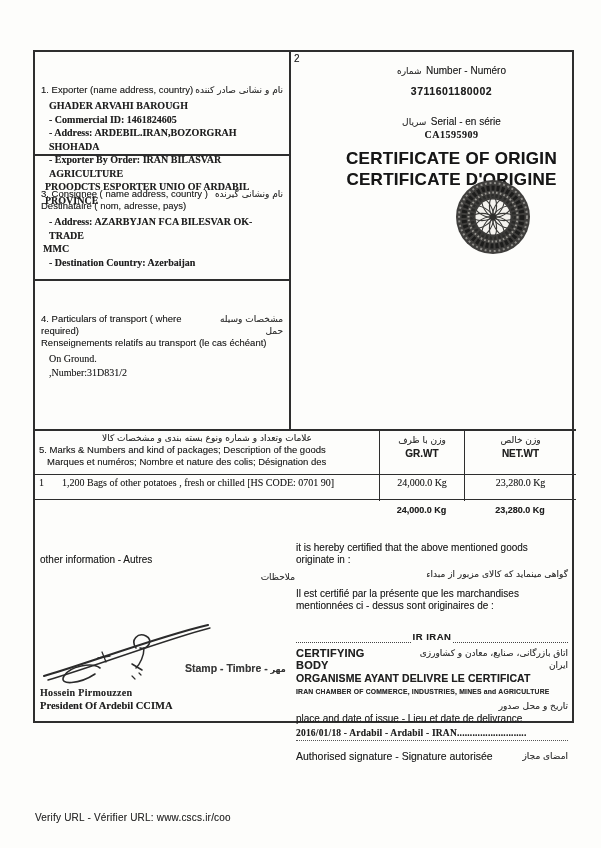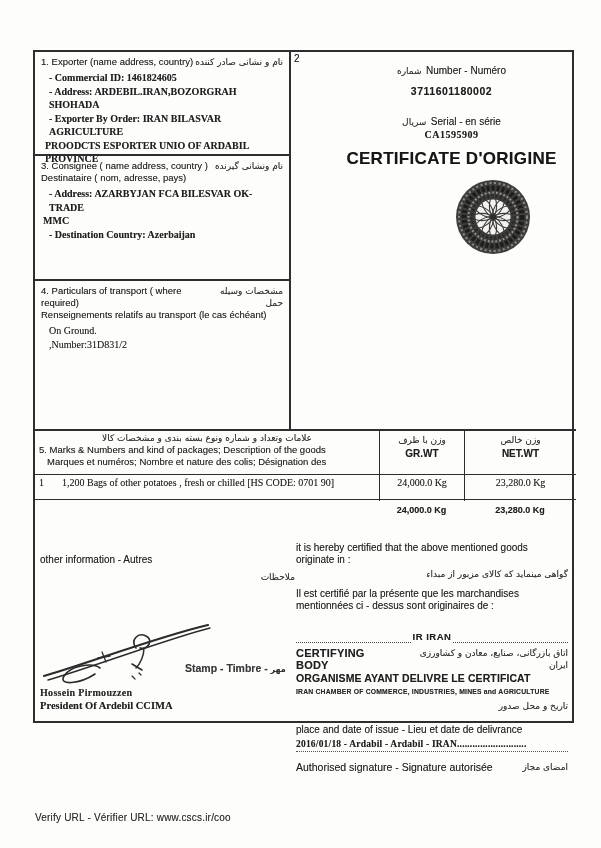--- a/index.html
+++ b/index.html
@@ -23,21 +23,21 @@
   
   .box-left { position:absolute; left:0; width:254px; padding:4px 6px; }
   .box-exporter { top:0; height:102px; }
   .box-consignee { top:102px; height:145px; border-top:2px solid #2e2e2e; }
   .box-transport { top:227px; height:150px; border-top:2px solid #2e2e2e; }
   .box-number {
     position:absolute; left:254px; top:0; width:287px; height:377px;
     border-left:2px solid #2e2e2e;
   }
   .lbl { font-size:9.5px; line-height:12px; }
-  .lbl-row { display:flex; justify-content:space-between; align-items:flex-start; }
+  .lbl-row { display:flex; justify-content:space-between; align-items:flex-start;margin-top:28px; }
   .fa { font-family:"DejaVu Sans", sans-serif; direction:rtl; font-size:9px; color:#333; }
   .vals { margin:3px 0 0 8px; font-family:"Liberation Serif", serif; font-weight:bold; font-size:10px; line-height:13.5px; }
   
   .cellno { position:absolute; left:3px; top:1px; font-size:10px; }
   .nb-center { text-align:center; font-size:10px; }
   .nb-row { position:absolute; left:18px; width:100%; text-align:center; }
   .nb-num { font-weight:bold; font-size:10.5px; letter-spacing:.5px; }
   .nb-serial { font-family:"Liberation Serif", serif; font-size:10px; font-weight:bold; letter-spacing:.5px; }
   .title { font-size:17px; font-weight:bold; letter-spacing:.3px; line-height:21px; text-align:center; color:#161616; }
   
@@ -83,20 +83,21 @@
 
 <div class="page">
   <div class="doc">
 
     <div class="box-left box-exporter">
       <div class="lbl lbl-row">
         <span>1. Exporter (name address, country)</span>
         <span class="fa">نام و نشانی صادر کننده</span>
       </div>
       <div class="vals">
+        <div>GHADER ARVAHI BAROUGH</div>
         <div>- Commercial ID: 1461824605</div>
         <div>- Address: ARDEBIL.IRAN,BOZORGRAH SHOHADA</div>
         <div>- Exporter By Order: IRAN BILASVAR AGRICULTURE</div>
         <div style="margin-left:-4px">PROODCTS ESPORTER UNIO OF ARDABIL PROVINCE</div>
       </div>
     </div>
 
     <div class="box-left box-consignee">
       <div class="lbl lbl-row">
         <span>3. Consignee ( name address, country )</span>
@@ -128,20 +129,21 @@
         <span class="fa" style="display:inline">شماره</span>
         <span class="nb-center">Number - Numéro</span>
       </div>
       <div class="nb-row nb-num" style="top:33px">3711601180002</div>
       <div class="nb-row" style="top:59px">
         <span class="fa" style="display:inline">سریال</span>
         <span class="nb-center">Serial - en série</span>
       </div>
       <div class="nb-row nb-serial" style="top:77px">CA1595909</div>
       <div class="nb-row title" style="top:96px">
+        <div>CERTIFICATE OF ORIGIN</div>
         <div>CERTIFICATE D'ORIGINE</div>
       </div>
       <svg class="abs" style="left:162px; top:125px" width="80" height="80" viewBox="0 0 80 80">
         <circle cx="40" cy="40" r="37" fill="#3f3e3c"></circle>
         <circle cx="40" cy="40" r="34" fill="none" stroke="#8d8c88" stroke-width="2" stroke-dasharray="2 2.6"></circle>
         <circle cx="40" cy="40" r="29" fill="none" stroke="#1d1d1c" stroke-width="5" stroke-dasharray="3 2"></circle>
         <circle cx="40" cy="40" r="24.5" fill="none" stroke="#9a9892" stroke-width="2" stroke-dasharray="1.6 2.2"></circle>
         <circle cx="40" cy="40" r="21" fill="none" stroke="#2a2a28" stroke-width="3.5" stroke-dasharray="2.4 1.8"></circle>
         <circle cx="40" cy="40" r="17.5" fill="#f4f3ef"></circle>
         <g stroke="#3a3a38" stroke-width="1.1" fill="none">
@@ -203,21 +205,21 @@
           <span class="origin">IR IRAN</span>
           <span class="dots"></span>
         </div>
         <div class="cb-row">
           <span class="cb-en">CERTIFYING BODY</span>
           <span class="fa">اتاق بازرگانی، صنایع، معادن و کشاورزی ایران</span>
         </div>
         <div class="cb-fr">ORGANISME AYANT DELIVRE LE CERTIFICAT</div>
         <div class="chamber">IRAN CHAMBER OF COMMERCE, INDUSTRIES, MINES and AGRICULTURE</div>
         <span class="fa fa-right">تاریخ و محل صدور</span>
-        <div style="margin-top:12px">place and date of issue - Lieu et date de delivrance</div>
+        <div style="margin-top:1px">place and date of issue - Lieu et date de delivrance</div>
         <div class="issue-val">2016/01/18 - Ardabil - Ardabil - IRAN...........................</div>
         <div class="auth-row">
           <span class="auth-en">Authorised signature - Signature autorisée</span>
           <span class="fa">امضای مجاز</span>
         </div>
       </div>
 
       <svg class="sig" viewBox="0 0 175 72">
         <g stroke="#2b2b2b" fill="none" stroke-linecap="round">
           <path d="M4,58 C 40,48 120,18 168,7" stroke-width="2.2"></path>

